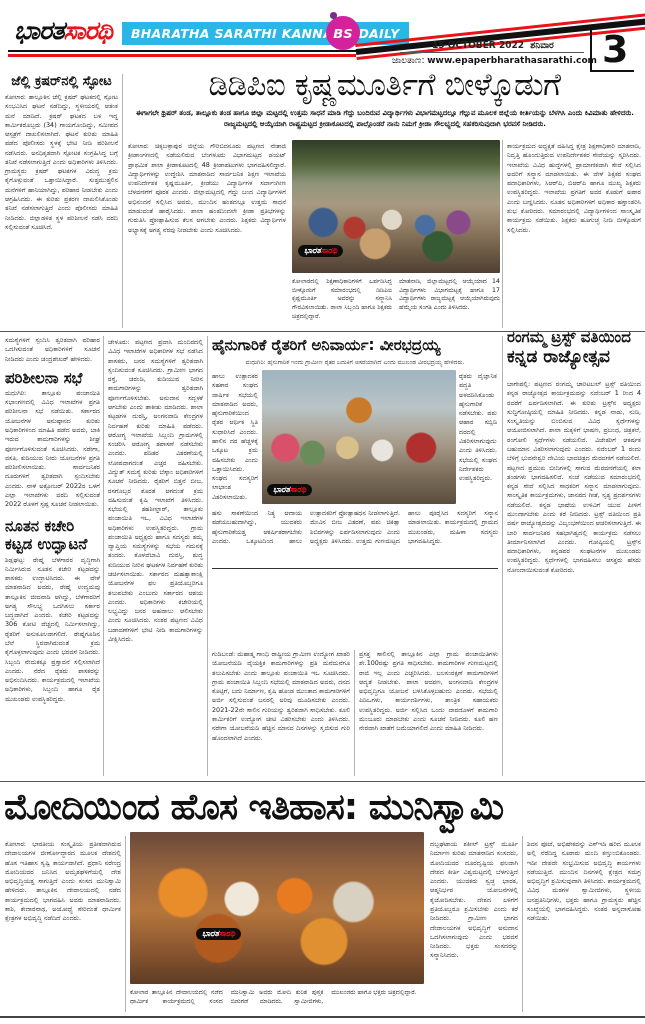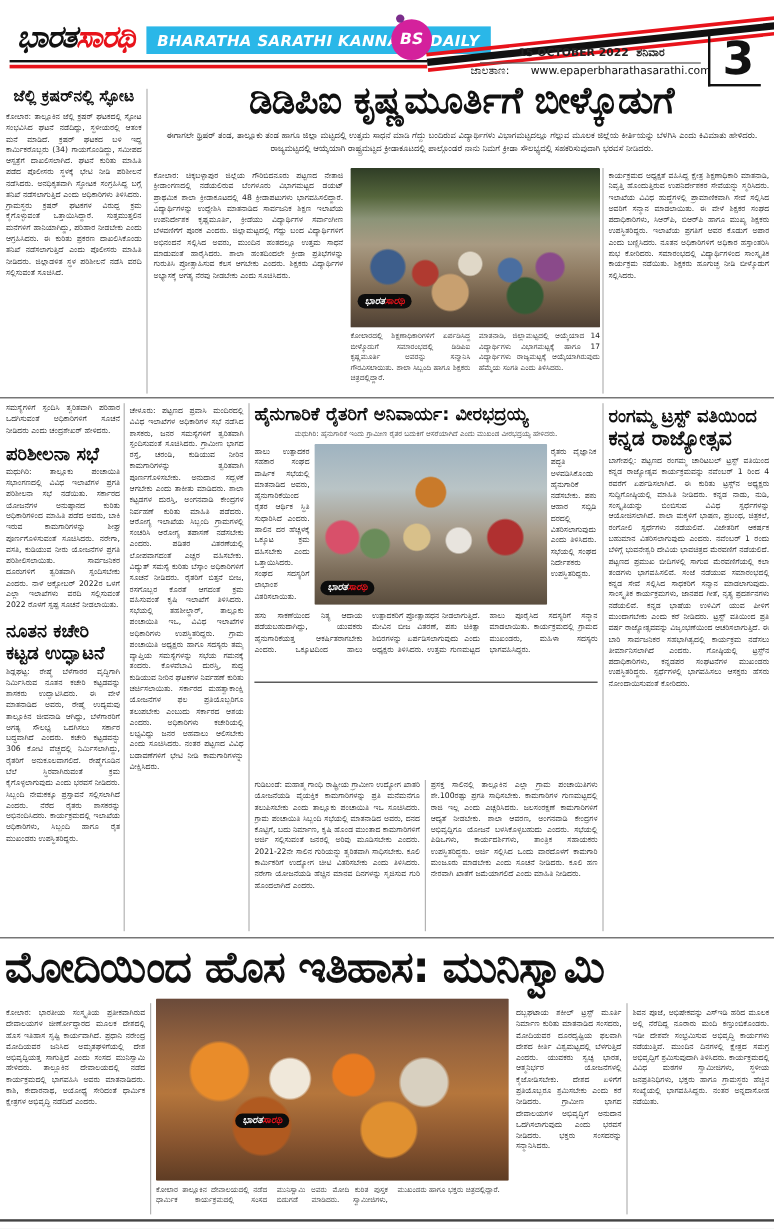--- a/index.html
+++ b/index.html
@@ -9,28 +9,28 @@
   .logo-kn{font-size:25px;font-weight:bold;letter-spacing:-1px;font-style:italic;}
   .logo-kn .red{color:#e8131b;}
   .banner{background:#2ab7e8;color:#fff;font-weight:bold;font-style:italic;font-size:12.5px;padding:4px 9px;letter-spacing:.3px;white-space:nowrap;}
   .ibs{width:34px;height:34px;border-radius:50%;background:#d4219c;color:#fff;font-weight:bold;font-size:13px;display:flex;align-items:center;justify-content:center;font-style:italic;}
   .ibs-dot{position:absolute;width:7px;height:7px;border-radius:50%;background:#7b2d8b;left:4px;top:-4px;}
   .rule-black{background:#111;height:2px;}
   .rule-red{background:#e8131b;height:3px;}
   .diag{transform:rotate(-6deg);transform-origin:left center;}
   .mast-date{font-size:9px;font-weight:bold;color:#222;text-align:center;white-space:nowrap;}
   .mast-site{font-size:9px;color:#111;white-space:nowrap;}
-  .mast-site b{font-weight:normal;margin-left:15px;}
+  .mast-site b{font-weight:bold;}
   .pageno{font-size:38px;font-weight:900;line-height:1;font-family:"DejaVu Sans",sans-serif;}
   .pagebox{border-left:2px solid #111;border-bottom:2px solid #111;padding:2px 6px 2px 10px;}
   
   .bodytext{font-size:6.4px;line-height:1.45;text-align:justify;color:#1c1c1c;}
   .caption{font-size:6.2px;line-height:1.4;text-align:justify;color:#222;font-weight:500;}
-  .h-main{font-size:31px;font-weight:700;text-align:center;letter-spacing:-.5px;line-height:1.05;}
-  .h-deck{font-size:7px;font-weight:normal;text-align:center;line-height:1.5;color:#111;}
+  .h-main{font-size:31px;font-weight:400;text-align:center;letter-spacing:-.5px;line-height:1.05;}
+  .h-deck{font-size:7px;font-weight:bold;text-align:center;line-height:1.5;color:#111;}
   .h-small{font-size:13px;font-weight:900;text-align:center;line-height:1.15;}
   .h-mid{font-size:15px;font-weight:900;text-align:left;line-height:1.2;}
   .h-quote{font-size:27px;font-weight:900;text-align:center;line-height:1.25;letter-spacing:-.5px;}
   .h-bottom{font-size:36px;font-weight:900;letter-spacing:-1px;line-height:1.05;}
   .byline{font-size:6px;color:#333;text-align:center;}
   .vline{position:absolute;width:1px;background:#b3b3b3;}
   .hline{position:absolute;height:1px;background:#8a8a8a;}
   .hline2{position:absolute;height:2px;background:#444;}
   .cols3c{column-count:3;column-gap:8px;}
   
@@ -152,21 +152,21 @@
   <div class="hline" style="left:212px;top:568px;width:286px;background:#333;"></div>
 
   <div class="abs h-quote" style="left:212px;top:576px;width:286px;">
   </div>
   <div class="abs bodytext" style="left:212px;top:650px;width:138px;height:126px;overflow:hidden;">ಗುಡಿಬಂಡೆ: ಮಹಾತ್ಮ ಗಾಂಧಿ ರಾಷ್ಟ್ರೀಯ ಗ್ರಾಮೀಣ ಉದ್ಯೋಗ ಖಾತರಿ ಯೋಜನೆಯಡಿ ವೈಯಕ್ತಿಕ ಕಾಮಗಾರಿಗಳನ್ನು ಪ್ರತಿ ಮನೆಮನೆಗೂ ತಲುಪಿಸಬೇಕು ಎಂದು ತಾಲ್ಲೂಕು ಪಂಚಾಯಿತಿ ಇಒ ಸೂಚಿಸಿದರು. ಗ್ರಾಮ ಪಂಚಾಯಿತಿ ಸಿಬ್ಬಂದಿ ಸಭೆಯಲ್ಲಿ ಮಾತನಾಡಿದ ಅವರು, ದನದ ಕೊಟ್ಟಿಗೆ, ಬದು ನಿರ್ಮಾಣ, ಕೃಷಿ ಹೊಂಡ ಮುಂತಾದ ಕಾಮಗಾರಿಗಳಿಗೆ ಅರ್ಜಿ ಸಲ್ಲಿಸುವಂತೆ ಜನರಲ್ಲಿ ಅರಿವು ಮೂಡಿಸಬೇಕು ಎಂದರು. 2021-22ನೇ ಸಾಲಿನ ಗುರಿಯನ್ನು ತ್ವರಿತವಾಗಿ ಸಾಧಿಸಬೇಕು. ಕೂಲಿ ಕಾರ್ಮಿಕರಿಗೆ ಉದ್ಯೋಗ ಚೀಟಿ ವಿತರಿಸಬೇಕು ಎಂದು ತಿಳಿಸಿದರು. ನರೇಗಾ ಯೋಜನೆಯಡಿ ಹೆಚ್ಚಿನ ಮಾನವ ದಿನಗಳನ್ನು ಸೃಜಿಸುವ ಗುರಿ ಹೊಂದಲಾಗಿದೆ ಎಂದರು.</div>
   <div class="vline" style="left:354px;top:650px;height:126px;"></div>
   <div class="abs bodytext" style="left:359px;top:650px;width:139px;height:126px;overflow:hidden;">ಪ್ರಸಕ್ತ ಸಾಲಿನಲ್ಲಿ ತಾಲ್ಲೂಕಿನ ಎಲ್ಲಾ ಗ್ರಾಮ ಪಂಚಾಯಿತಿಗಳು ಶೇ.100ರಷ್ಟು ಪ್ರಗತಿ ಸಾಧಿಸಬೇಕು. ಕಾಮಗಾರಿಗಳ ಗುಣಮಟ್ಟದಲ್ಲಿ ರಾಜಿ ಇಲ್ಲ ಎಂದು ಎಚ್ಚರಿಸಿದರು. ಜಲಸಂರಕ್ಷಣೆ ಕಾಮಗಾರಿಗಳಿಗೆ ಆದ್ಯತೆ ನೀಡಬೇಕು. ಶಾಲಾ ಆವರಣ, ಅಂಗನವಾಡಿ ಕೇಂದ್ರಗಳ ಅಭಿವೃದ್ಧಿಗೂ ಯೋಜನೆ ಬಳಸಿಕೊಳ್ಳಬಹುದು ಎಂದರು. ಸಭೆಯಲ್ಲಿ ಪಿಡಿಒಗಳು, ಕಾರ್ಯದರ್ಶಿಗಳು, ತಾಂತ್ರಿಕ ಸಹಾಯಕರು ಉಪಸ್ಥಿತರಿದ್ದರು. ಅರ್ಜಿ ಸಲ್ಲಿಸಿದ ಒಂದು ವಾರದೊಳಗೆ ಕಾಮಗಾರಿ ಮಂಜೂರು ಮಾಡಬೇಕು ಎಂದು ಸೂಚನೆ ನೀಡಿದರು. ಕೂಲಿ ಹಣ ನೇರವಾಗಿ ಖಾತೆಗೆ ಜಮೆಯಾಗಲಿದೆ ಎಂದು ಮಾಹಿತಿ ನೀಡಿದರು.</div>
 
   <div class="vline" style="left:502px;top:336px;height:440px;"></div>
 
-  <div class="abs h-mid" style="left:507px;top:338px;width:134px;">
+  <div class="abs h-mid" style="left:507px;top:328px;width:134px;">
     <div>ರಂಗಮ್ಮ ಟ್ರಸ್ಟ್ ವತಿಯಿಂದ</div>
     <div style="font-size:17px;">ಕನ್ನಡ ರಾಜ್ಯೋತ್ಸವ</div>
   </div>
   <div class="abs bodytext" style="left:507px;top:380px;width:134px;height:396px;overflow:hidden;">ಬಾಗೇಪಲ್ಲಿ: ಪಟ್ಟಣದ ರಂಗಮ್ಮ ಚಾರಿಟಬಲ್ ಟ್ರಸ್ಟ್ ವತಿಯಿಂದ ಕನ್ನಡ ರಾಜ್ಯೋತ್ಸವ ಕಾರ್ಯಕ್ರಮವನ್ನು ನವೆಂಬರ್ 1 ರಿಂದ 4 ರವರೆಗೆ ಏರ್ಪಡಿಸಲಾಗಿದೆ. ಈ ಕುರಿತು ಟ್ರಸ್ಟ್‌ನ ಅಧ್ಯಕ್ಷರು ಸುದ್ದಿಗೋಷ್ಠಿಯಲ್ಲಿ ಮಾಹಿತಿ ನೀಡಿದರು. ಕನ್ನಡ ನಾಡು, ನುಡಿ, ಸಂಸ್ಕೃತಿಯನ್ನು ಬಿಂಬಿಸುವ ವಿವಿಧ ಸ್ಪರ್ಧೆಗಳನ್ನು ಆಯೋಜಿಸಲಾಗಿದೆ. ಶಾಲಾ ಮಕ್ಕಳಿಗೆ ಭಾಷಣ, ಪ್ರಬಂಧ, ಚಿತ್ರಕಲೆ, ರಂಗೋಲಿ ಸ್ಪರ್ಧೆಗಳು ನಡೆಯಲಿವೆ. ವಿಜೇತರಿಗೆ ಆಕರ್ಷಕ ಬಹುಮಾನ ವಿತರಿಸಲಾಗುವುದು ಎಂದರು. ನವೆಂಬರ್ 1 ರಂದು ಬೆಳಿಗ್ಗೆ ಭುವನೇಶ್ವರಿ ದೇವಿಯ ಭಾವಚಿತ್ರದ ಮೆರವಣಿಗೆ ನಡೆಯಲಿದೆ. ಪಟ್ಟಣದ ಪ್ರಮುಖ ಬೀದಿಗಳಲ್ಲಿ ಸಾಗುವ ಮೆರವಣಿಗೆಯಲ್ಲಿ ಕಲಾ ತಂಡಗಳು ಭಾಗವಹಿಸಲಿವೆ. ಸಂಜೆ ನಡೆಯುವ ಸಮಾರಂಭದಲ್ಲಿ ಕನ್ನಡ ಸೇವೆ ಸಲ್ಲಿಸಿದ ಸಾಧಕರಿಗೆ ಸನ್ಮಾನ ಮಾಡಲಾಗುವುದು. ಸಾಂಸ್ಕೃತಿಕ ಕಾರ್ಯಕ್ರಮಗಳು, ಜಾನಪದ ಗೀತೆ, ನೃತ್ಯ ಪ್ರದರ್ಶನಗಳು ನಡೆಯಲಿವೆ. ಕನ್ನಡ ಭಾಷೆಯ ಉಳಿವಿಗೆ ಯುವ ಪೀಳಿಗೆ ಮುಂದಾಗಬೇಕು ಎಂದು ಕರೆ ನೀಡಿದರು. ಟ್ರಸ್ಟ್ ವತಿಯಿಂದ ಪ್ರತಿ ವರ್ಷ ರಾಜ್ಯೋತ್ಸವವನ್ನು ವಿಜೃಂಭಣೆಯಿಂದ ಆಚರಿಸಲಾಗುತ್ತಿದೆ. ಈ ಬಾರಿ ಸಾರ್ವಜನಿಕರ ಸಹಭಾಗಿತ್ವದಲ್ಲಿ ಕಾರ್ಯಕ್ರಮ ನಡೆಸಲು ತೀರ್ಮಾನಿಸಲಾಗಿದೆ ಎಂದರು. ಗೋಷ್ಠಿಯಲ್ಲಿ ಟ್ರಸ್ಟ್‌ನ ಪದಾಧಿಕಾರಿಗಳು, ಕನ್ನಡಪರ ಸಂಘಟನೆಗಳ ಮುಖಂಡರು ಉಪಸ್ಥಿತರಿದ್ದರು. ಸ್ಪರ್ಧೆಗಳಲ್ಲಿ ಭಾಗವಹಿಸಲು ಆಸಕ್ತರು ಹೆಸರು ನೋಂದಾಯಿಸುವಂತೆ ಕೋರಿದರು.</div>
 
   <div class="hline" style="left:0;top:781px;width:645px;background:#555;"></div>
 
   <div class="abs h-bottom" style="left:4px;top:788px;width:638px;">ಮೋದಿಯಿಂದ ಹೊಸ ಇತಿಹಾಸ: ಮುನಿಸ್ವಾಮಿ</div>
 
   <div class="abs bodytext" style="left:5px;top:840px;width:116px;height:170px;overflow:hidden;">ಕೋಲಾರ: ಭಾರತೀಯ ಸಂಸ್ಕೃತಿಯ ಪ್ರತೀಕವಾಗಿರುವ ದೇವಾಲಯಗಳ ಜೀರ್ಣೋದ್ಧಾರದ ಮೂಲಕ ದೇಶದಲ್ಲಿ ಹೊಸ ಇತಿಹಾಸ ಸೃಷ್ಟಿ ಕಾರ್ಯವಾಗಿದೆ. ಪ್ರಧಾನಿ ನರೇಂದ್ರ ಮೋದಿಯವರ ಜನಿಸಿದ ಅಮೃತಘಳಿಗೆಯಲ್ಲಿ ದೇಶ ಅಭಿವೃದ್ಧಿಯತ್ತ ಸಾಗುತ್ತಿದೆ ಎಂದು ಸಂಸದ ಮುನಿಸ್ವಾಮಿ ಹೇಳಿದರು. ತಾಲ್ಲೂಕಿನ ದೇವಾಲಯದಲ್ಲಿ ನಡೆದ ಕಾರ್ಯಕ್ರಮದಲ್ಲಿ ಭಾಗವಹಿಸಿ ಅವರು ಮಾತನಾಡಿದರು. ಕಾಶಿ, ಕೇದಾರನಾಥ, ಅಯೋಧ್ಯೆ ಸೇರಿದಂತೆ ಧಾರ್ಮಿಕ ಕ್ಷೇತ್ರಗಳ ಅಭಿವೃದ್ಧಿ ನಡೆದಿದೆ ಎಂದರು.</div>

